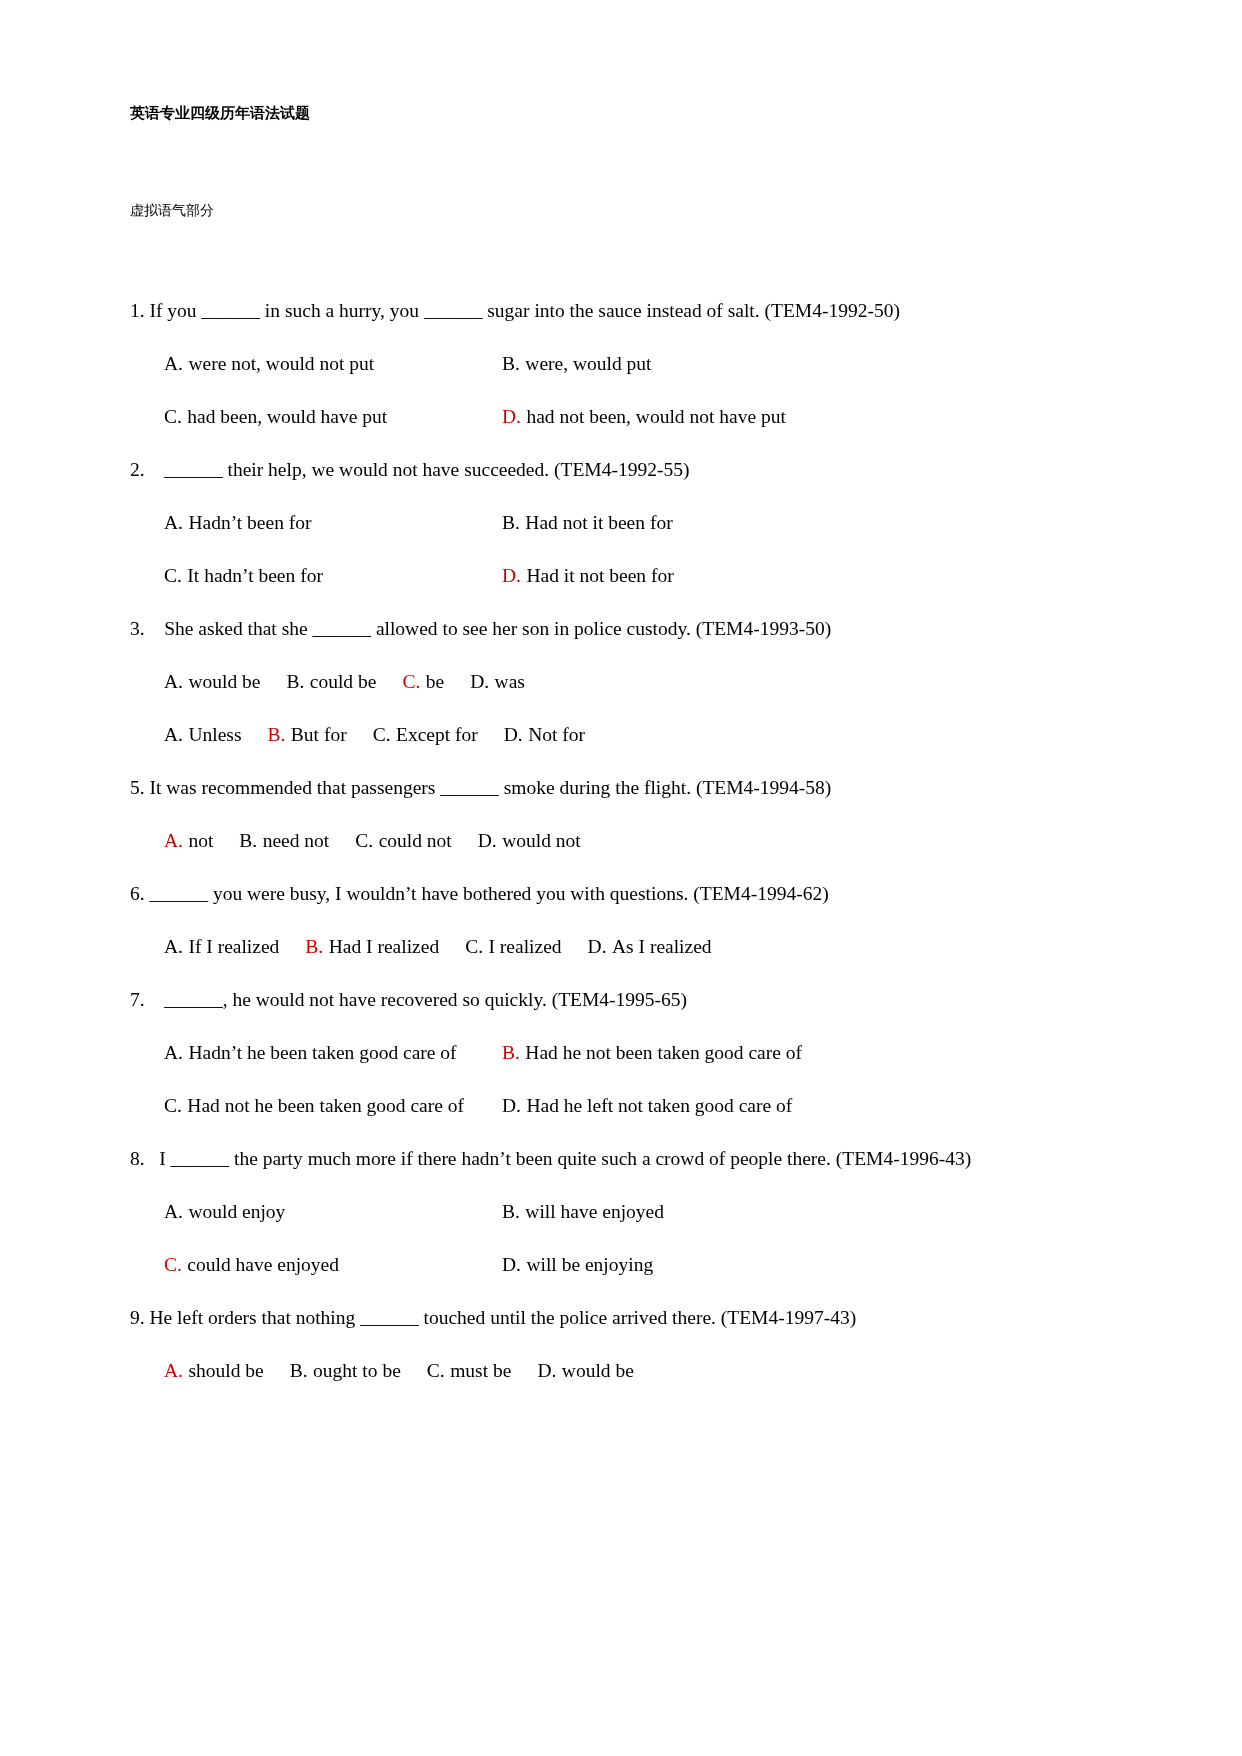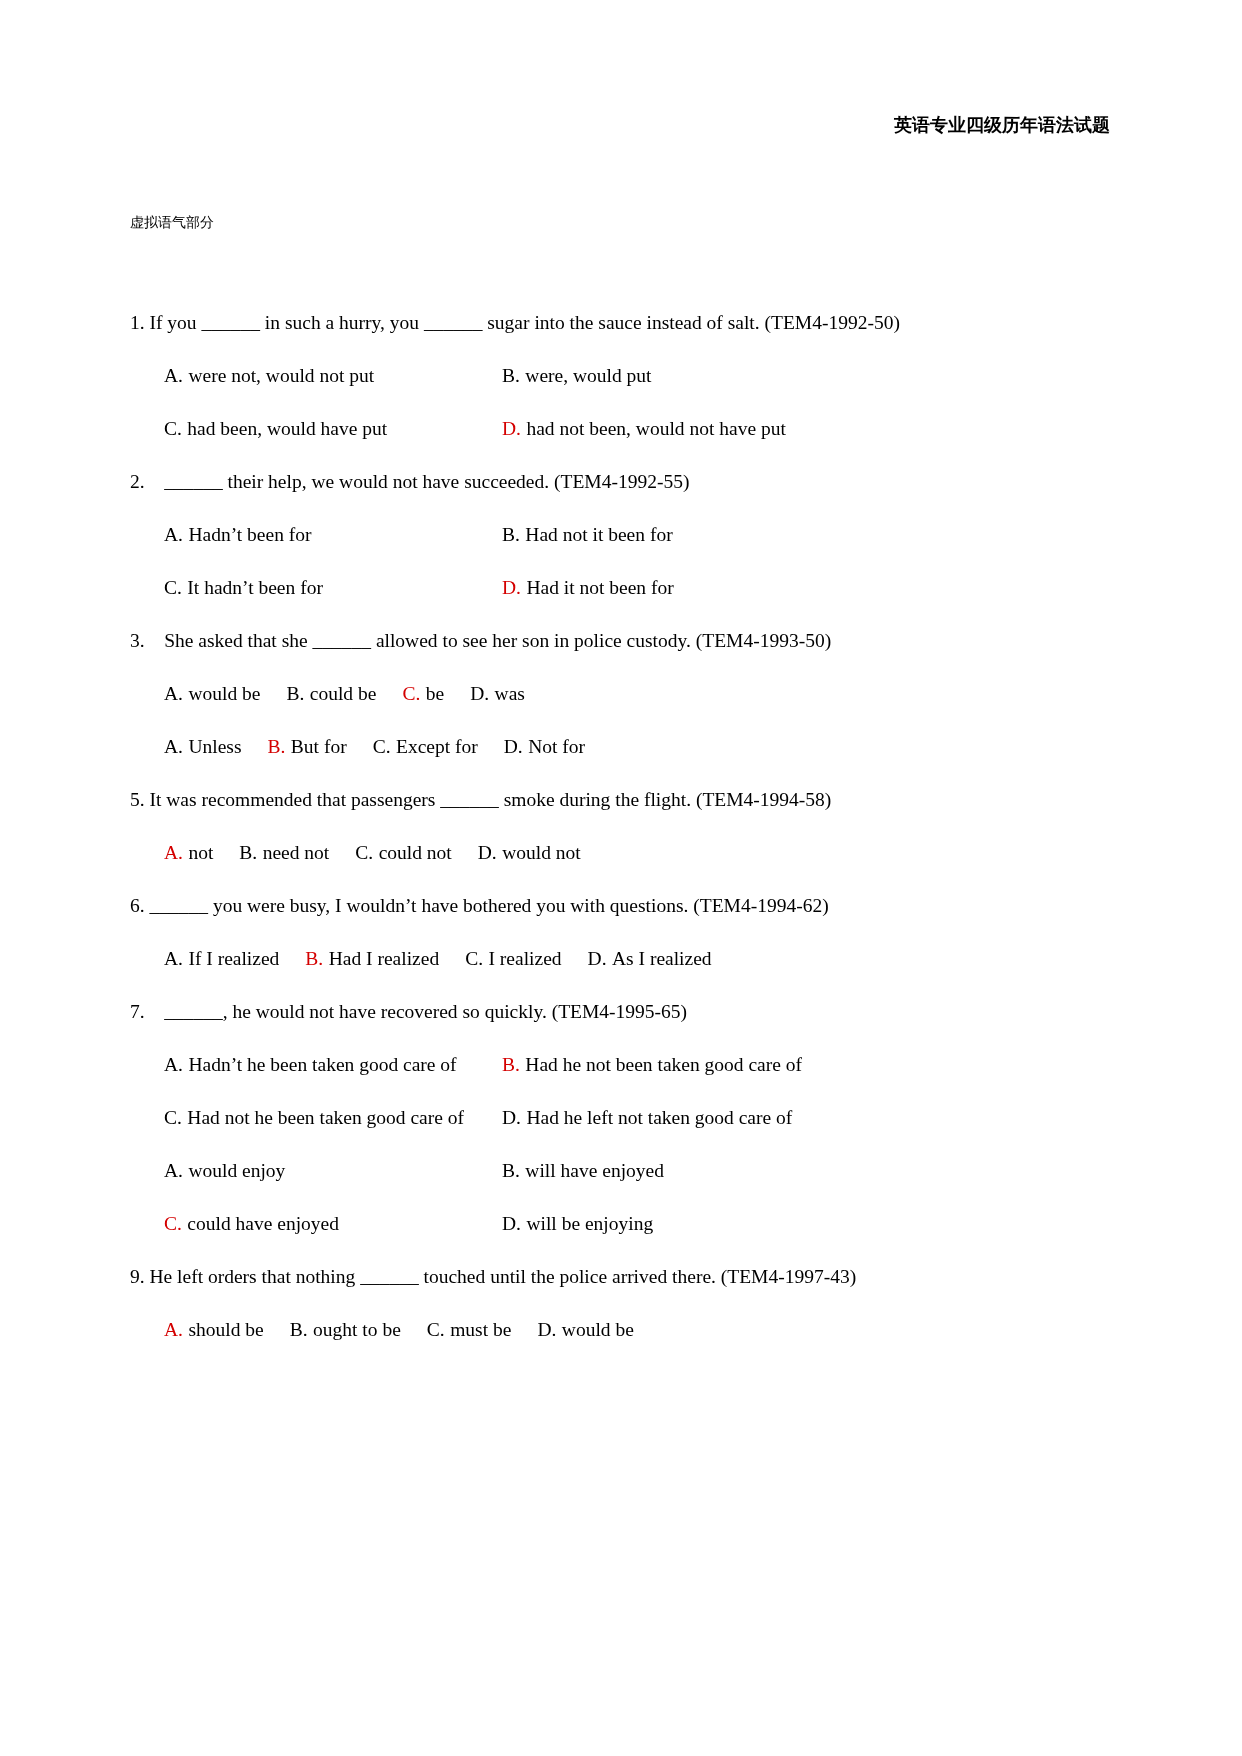--- a/index.html
+++ b/index.html
@@ -15,23 +15,23 @@
     color: #000000;
     font-family: "Liberation Serif", "DejaVu Serif", serif;
     font-size: 19.5px;
   }
   .page {
     width: 100%;
     height: 100%;
     padding: 100px 120px 0 130px;
   }
   .title {
-    margin: 12px;
-    text-align: right;
-    font-size: 18px;
+    margin: 0;
+    text-align: left;
+    font-size: 15px;
     font-weight: 700;
     line-height: 26px;
   }
   .section {
     margin: 72px 0 0 0;
     font-size: 14px;
     font-weight: 400;
     line-height: 26px;
   }
   .questions {
@@ -111,20 +111,21 @@
           <span class="option"><span class="letter">C.</span><span class="opt-text">I realized</span></span>
           <span class="option"><span class="letter">D.</span><span class="opt-text">As I realized</span></span>
         </p>
       </div>
       <div class="question">
         <p class="stem">7.&nbsp;&nbsp;&nbsp;&nbsp;______, he would not have recovered so quickly. (TEM4-1995-65)</p>
         <p class="optrow pair"><span class="option"><span class="letter">A.</span><span class="opt-text">Hadn’t he been taken good care of</span></span><span class="option"><span class="letter correct">B.</span><span class="opt-text">Had he not been taken good care of</span></span></p>
         <p class="optrow pair"><span class="option"><span class="letter">C.</span><span class="opt-text">Had not he been taken good care of</span></span><span class="option"><span class="letter">D.</span><span class="opt-text">Had he left not taken good care of</span></span></p>
       </div>
       <div class="question">
+        <p class="stem">8.&nbsp;&nbsp;&nbsp;I ______ the party much more if there hadn’t been quite such a crowd of people there. (TEM4-1996-43)</p>
         <p class="optrow pair"><span class="option"><span class="letter">A.</span><span class="opt-text">would enjoy</span></span><span class="option"><span class="letter">B.</span><span class="opt-text">will have enjoyed</span></span></p>
         <p class="optrow pair"><span class="option"><span class="letter correct">C.</span><span class="opt-text">could have enjoyed</span></span><span class="option"><span class="letter">D.</span><span class="opt-text">will be enjoying</span></span></p>
       </div>
       <div class="question">
         <p class="stem">9. He left orders that nothing ______ touched until the police arrived there. (TEM4-1997-43)</p>
         <p class="optrow quad">
           <span class="option"><span class="letter correct">A.</span><span class="opt-text">should be</span></span>
           <span class="option"><span class="letter">B.</span><span class="opt-text">ought to be</span></span>
           <span class="option"><span class="letter">C.</span><span class="opt-text">must be</span></span>
           <span class="option"><span class="letter">D.</span><span class="opt-text">would be</span></span>

